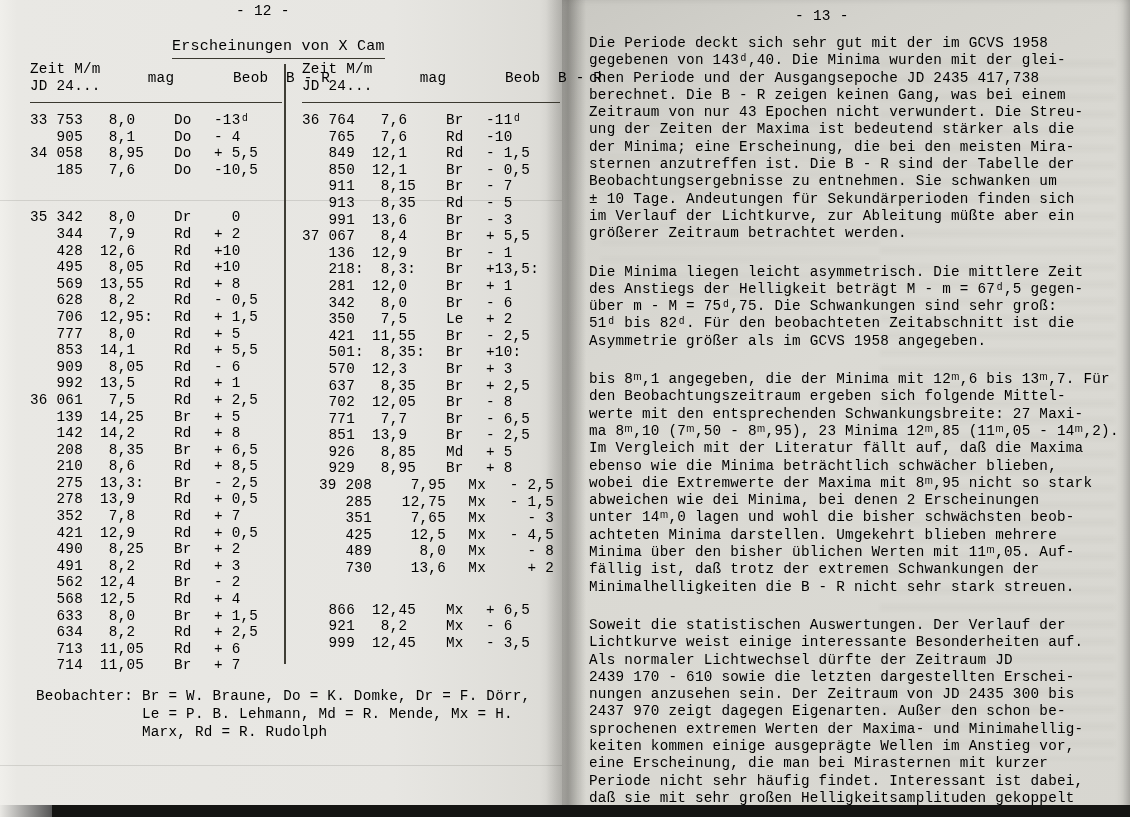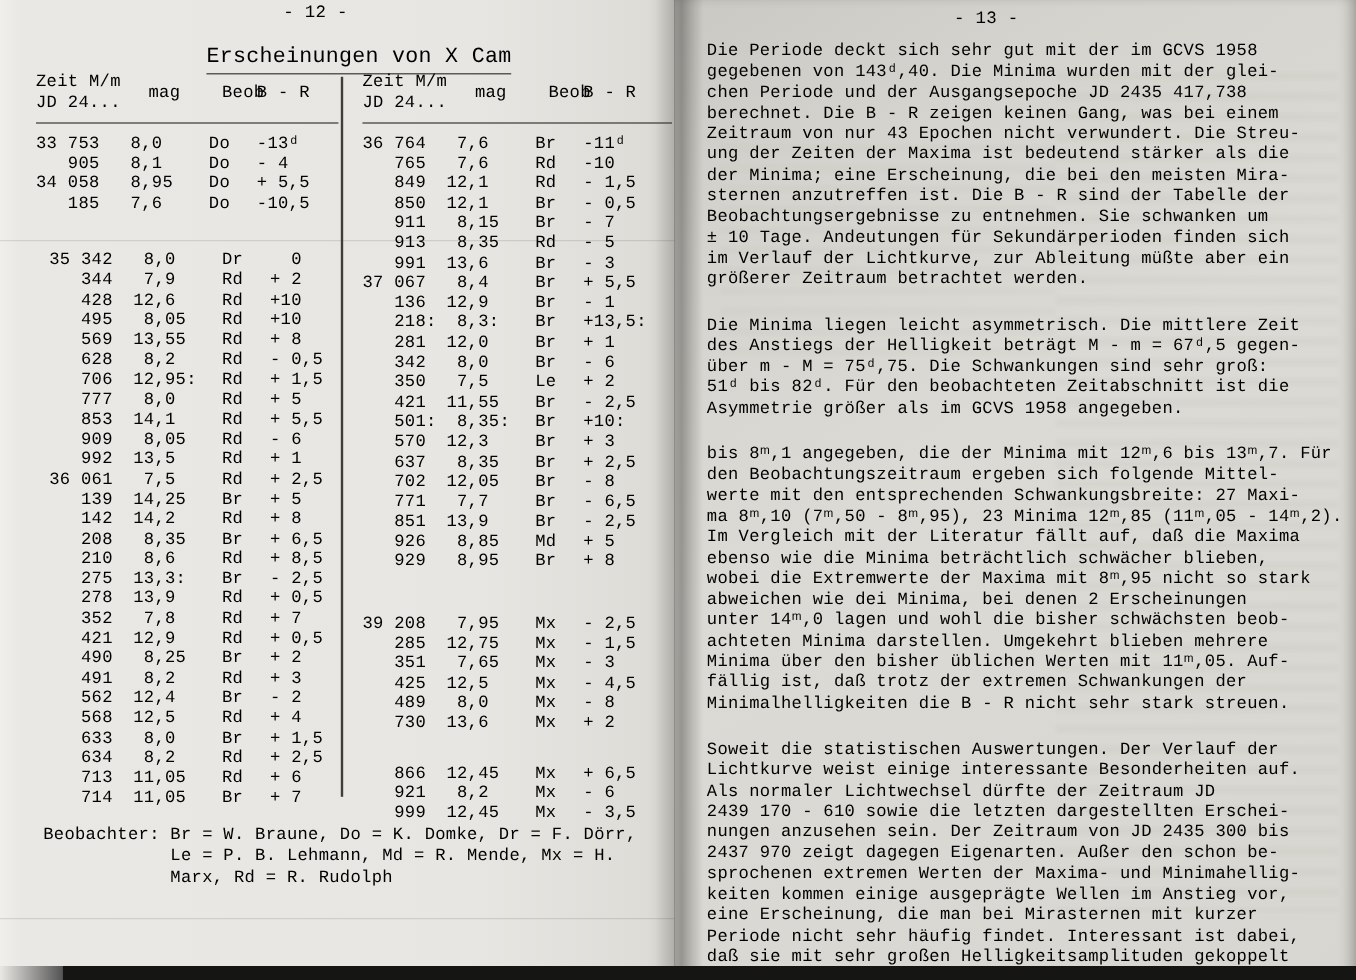--- a/index.html
+++ b/index.html
@@ -26,39 +26,39 @@
   .artifact-line{position:absolute; height:1px; background:rgba(60,58,50,.14);}
   .ghost{
     position:absolute; pointer-events:none; opacity:.5;
     background:repeating-linear-gradient(180deg, rgba(95,92,82,.07) 0px, rgba(95,92,82,.07) 7px, rgba(0,0,0,0) 7px, rgba(0,0,0,0) 17px);
     filter:blur(1.5px);
   }
   
   .pageno{position:absolute; font-size:14.5px; white-space:pre;}
   
   .table-title{
-    position:absolute; left:172px; top:38px; font-size:18px;
+    position:absolute; left:172px; top:38px; font-size:15px;
     border-bottom:1.6px solid #3a382f; padding-bottom:3px; white-space:pre;
   }
   .obs-table{position:absolute; left:28px; top:58px; width:534px; height:612px; font-size:14.3px;}
   .tdivider{position:absolute; left:256px; top:6px; height:600px; width:1.8px; background:#403e36;}
   .table-half{position:absolute; top:0;}
   .half-left{left:2px; width:252px;}
   .half-right{left:274px; width:258px;}
-  .thead{display:grid; grid-template-columns:70px 74px 40px 68px; align-items:center; height:40px;}
+  .thead{display:grid; grid-template-columns:70px 74px 40px 68px; align-items:center; height:40px;gap:24px;}
   .thead .h-time{line-height:17px; white-space:pre;}
   .thead .h-mag{text-align:center;}
   .thead .h-beob{text-align:center;margin-left:11px;}
   .thead .h-br{white-space:pre;}
   .hrule{border-top:1.8px solid #3a382f; margin-top:4px;}
   .tbody{margin-top:9px;}
   .trow{display:grid; grid-template-columns:70px 74px 40px 68px; line-height:16.6px; white-space:pre;}
   .tcell{white-space:pre;}
-  .half-left .tgroup:nth-child(2){margin-top:31px;margin-left:11px;}
-  .half-right .tgroup:nth-child(2){margin-top:35px;}
+  .half-left .tgroup:nth-child(2){margin-top:31px;}
+  .half-right .tgroup:nth-child(2){text-align:right;}
   .half-right .tgroup:nth-child(3){margin-top:25px;}
   
   .observers{position:absolute; left:36px; top:687px; font-size:14.3px; line-height:18px;}
   .observers div{white-space:pre;}
   
   .body-text{position:absolute; left:589px; top:35px; width:512px; font-size:14.3px;}
   .para{margin:0 0 21px 0;}
   .para div{white-space:pre; line-height:17.3px;}
 </style>
 </head>

